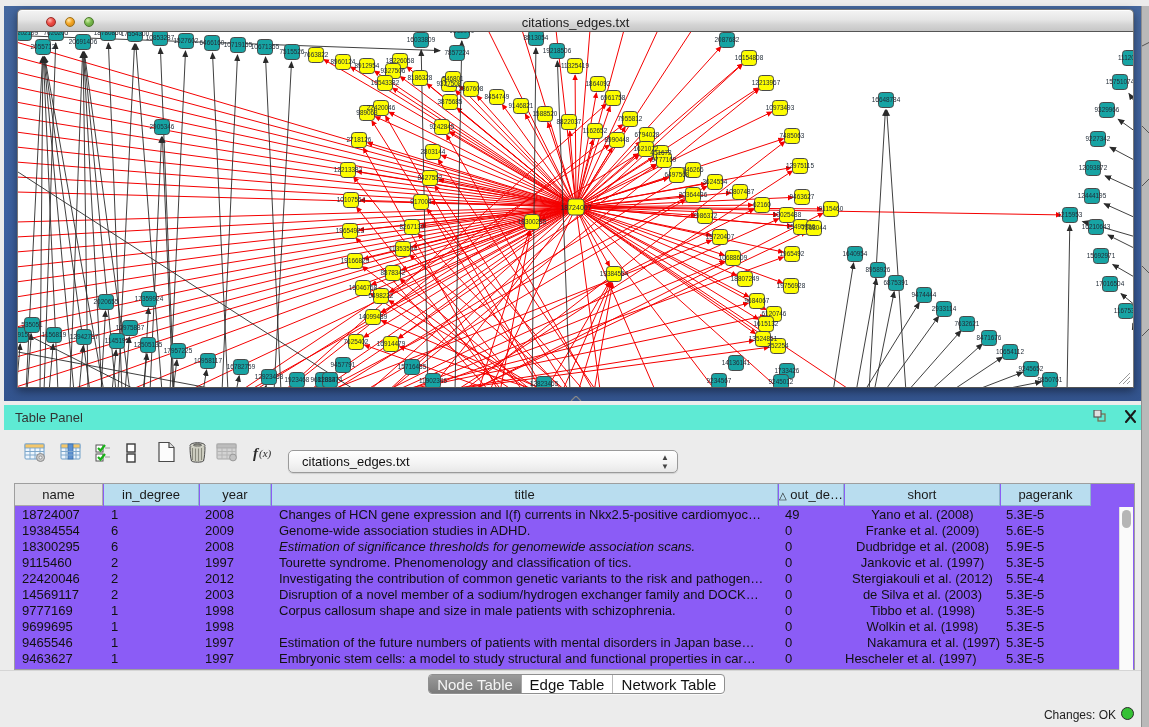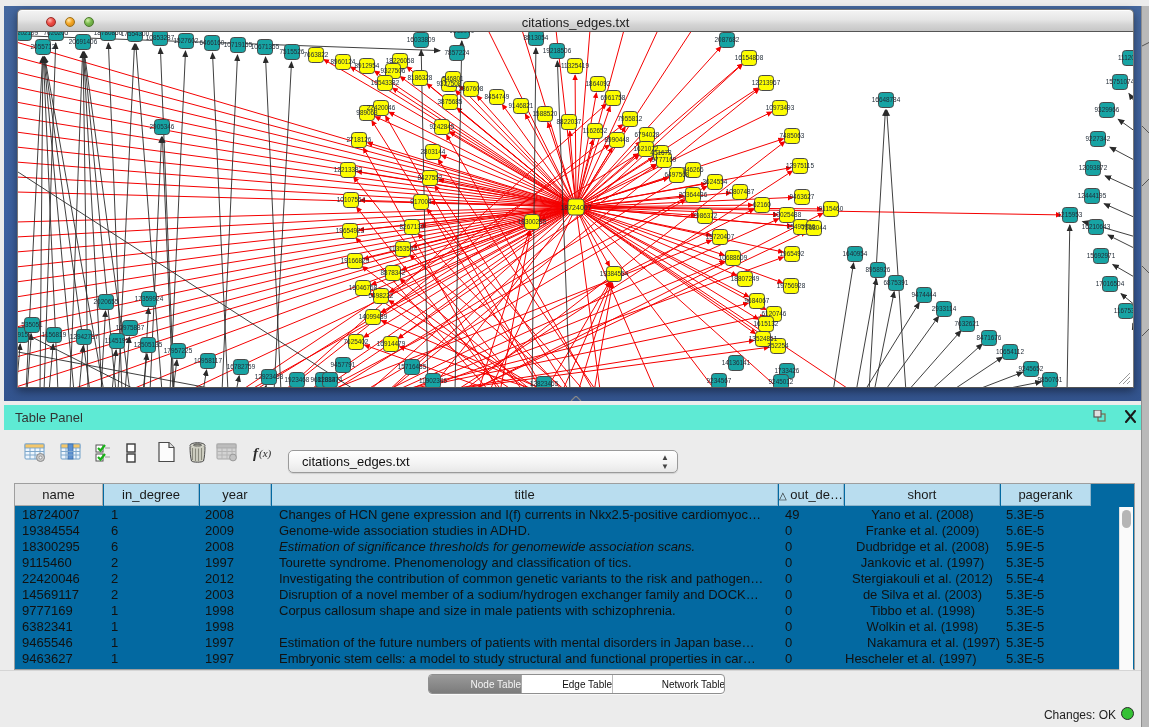--- a/index.html
+++ b/index.html
@@ -38,34 +38,34 @@
 #toolbar { position:absolute; left:4px; top:29px; width:1137px; height:52px; }
 .ticon { position:absolute; top:19px; }
 #combo { position:absolute; left:284px; top:20px; width:390px; height:23px;
   border:1px solid #9a9a9a; border-radius:5px;
   background:linear-gradient(180deg,#ffffff 0%,#f3f3f3 60%,#e8e8e8 100%);
   font-size:13px; color:#111; line-height:21px; padding-left:13px;
   box-shadow:0 1px 1px rgba(0,0,0,0.12); }
 #combo .arr { position:absolute; right:8px; top:2px; font-size:8px; color:#444; line-height:9px; text-align:center; }
 
 #tablebox { position:absolute; left:14px; top:483px; width:1121px; height:187px;
-  background:#0369a1; border:1px solid #9e9e9e; }
+  background:#8b5cf6; border:1px solid #9e9e9e; }
 #thdr { position:absolute; left:0; top:0; height:22px; width:1105px; font-size:13px; color:#1a1a1a; }
 #thdr .c { position:absolute; top:0; height:22px; background:#b9ddef; border-right:1px solid #8fb6cc;
   text-align:center; line-height:22px; border-bottom:1px solid #8fb6cc; white-space:nowrap; overflow:hidden; }
 #thdr .c.gray { background:#e4e4e4; border-right:1px solid #aaa; border-bottom:1px solid #aaa; }
 #rows { position:absolute; left:0; top:23px; font-size:13px; color:#111; }
 .row { position:absolute; height:16px; width:1105px; }
 .cell { position:absolute; height:16px; line-height:15px; white-space:nowrap; overflow:hidden; }
 #vsb { position:absolute; right:1px; top:23px; width:14px; height:163px; background:#fafafa; border-left:1px solid #e0e0e0;}
 #vsb .thumb { position:absolute; left:2px; top:3px; width:9px; height:18px; background:#b5b5b5; border-radius:5px; }
 
 #tabs { position:absolute; left:428px; top:674px; width:297px; height:20px;
   border:1px solid #8f8f8f; border-radius:4px; overflow:hidden; background:#fff;
-  font-size:10px; text-align:right; box-shadow:0 1px 0 rgba(255,255,255,0.7); }
+  font-size:15px; text-align:center; box-shadow:0 1px 0 rgba(255,255,255,0.7); }
 .seg { position:absolute; top:0; height:20px; line-height:19px; }
 #seg1 { left:0; width:92px; background:linear-gradient(180deg,#9a9a9a,#787878); color:#f4f4f4; }
 #seg2 { left:92px; width:91px; color:#111; border-left:1px solid #a8a8a8; }
 #seg3 { left:183px; width:113px; color:#111; border-left:1px solid #bbb; }
 
 #statusline { position:absolute; left:0; top:700px; width:1149px; height:27px; }
 #mem { position:absolute; right:33px; top:8px; font-size:12px; color:#222; }
 #memdot { position:absolute; right:15px; top:7px; width:13px; height:13px; border-radius:50%;
   background:#35c135; border:1px solid #2a2a2a; }
 hr.sep { border:none; border-top:1px solid #d5d5d5; position:absolute; left:0; top:670px; width:1149px;}
@@ -761,21 +761,21 @@
 <div class="row" style="top:96px;">
           <div class="cell" style="left:7px;width:80px;">9777169</div>
           <div class="cell" style="left:96px;width:85px;">1</div>
           <div class="cell" style="left:190px;width:64px;">1998</div>
           <div class="cell" style="left:264px;width:489px;">Corpus callosum shape and size in male patients with schizophrenia.</div>
           <div class="cell" style="left:770px;width:58px;">0</div>
           <div class="cell" style="left:830px;width:155px;text-align:center;">Tibbo et al. (1998)</div>
           <div class="cell" style="left:991px;width:84px;">5.3E-5</div>
         </div>
 <div class="row" style="top:112px;">
-          <div class="cell" style="left:7px;width:80px;">6382341</div>
+          <div class="cell" style="left:7px;width:80px;">9699695</div>
           <div class="cell" style="left:96px;width:85px;">1</div>
           <div class="cell" style="left:190px;width:64px;">1998</div>
           <div class="cell" style="left:770px;width:58px;">0</div>
           <div class="cell" style="left:830px;width:155px;text-align:center;">Wolkin et al. (1998)</div>
           <div class="cell" style="left:991px;width:84px;">5.3E-5</div>
         </div>
 <div class="row" style="top:128px;">
           <div class="cell" style="left:7px;width:80px;">9465546</div>
           <div class="cell" style="left:96px;width:85px;">1</div>
           <div class="cell" style="left:190px;width:64px;">1997</div>

